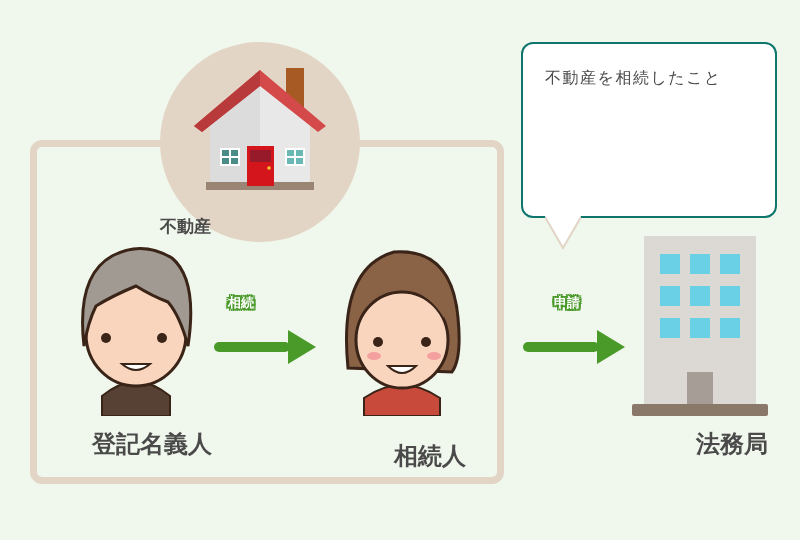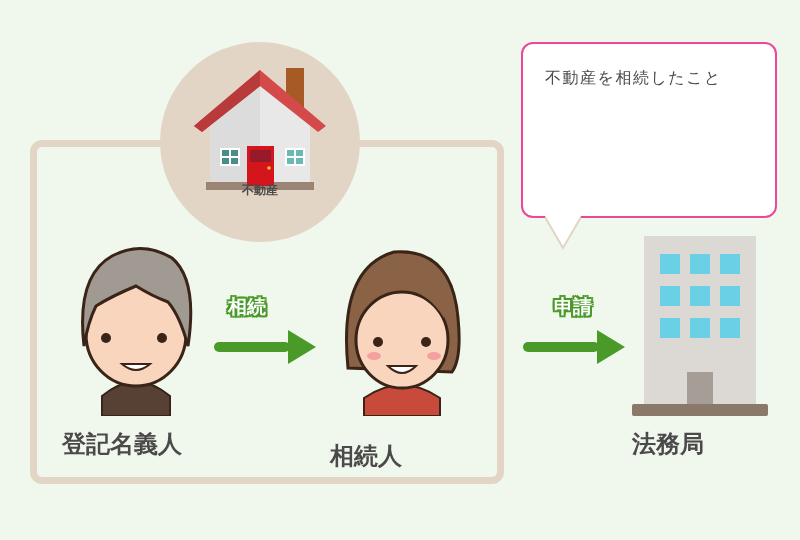--- a/index.html
+++ b/index.html
@@ -1,26 +1,26 @@
 <!DOCTYPE html>
 <html><head>
 <meta charset="utf-8">
 <style>
   html,body{margin:0;padding:0;}
   body{width:800px;height:540px;background:#f0f7ec;position:relative;overflow:hidden;font-family:"DejaVu Sans",sans-serif;}
   .frame{position:absolute;left:30px;top:140px;width:474px;height:344px;border:7px solid #e2d5c5;border-radius:12px;box-sizing:border-box;}
   .house-circle{position:absolute;left:160px;top:42px;width:200px;height:200px;border-radius:50%;background:#e2d5c5;}
-  .house-label{position:absolute;left:0;width:100%;top:140px;text-align:center;font-weight:bold;font-size:12px;color:#4a4a4a;}
+  .house-label{position:absolute;left:0;width:100%;top:173px;font-weight:bold;font-size:17px;color:#4a4a4a;}
   .house-svg{position:absolute;left:30px;top:22px;}
   .person{position:absolute;}
-  .label{position:absolute;font-weight:bold;font-size:24px;color:#4a4a4a;text-align:left;}
+  .label{position:absolute;font-weight:bold;font-size:24px;color:#4a4a4a;text-align:right;}
   .arrow{position:absolute;}
-  .arrow-label{position:absolute;font-weight:bold;font-size:19px;color:#fff;
+  .arrow-label{position:absolute;font-weight:bold;font-size:13px;color:#fff;
     text-shadow:-2px -2px 0 #4a9a2a,2px -2px 0 #4a9a2a,-2px 2px 0 #4a9a2a,2px 2px 0 #4a9a2a,0 2px 0 #4a9a2a,0 -2px 0 #4a9a2a,2px 0 0 #4a9a2a,-2px 0 0 #4a9a2a;}
-  .bubble{position:absolute;left:521px;top:42px;width:256px;height:176px;background:#fff;border:2px solid #ec4899;border-radius:12px;box-sizing:border-box;}
+  .bubble{position:absolute;left:521px;top:42px;width:256px;height:176px;background:#fff;border:2px solid #0f766e;border-radius:12px;box-sizing:border-box;}
   .bubble-text{position:absolute;left:22px;top:20px;width:220px;font-size:16px;line-height:27px;color:#4a4a4a;letter-spacing:1.5px;}
   .bubble-tail{position:absolute;left:545px;top:216px;}
 </style>
 </head>
 <body>
 
 <div class="frame"></div>
 
 <div class="house-circle">
   <svg class="house-svg" width="140" height="130" viewBox="0 0 140 130">

